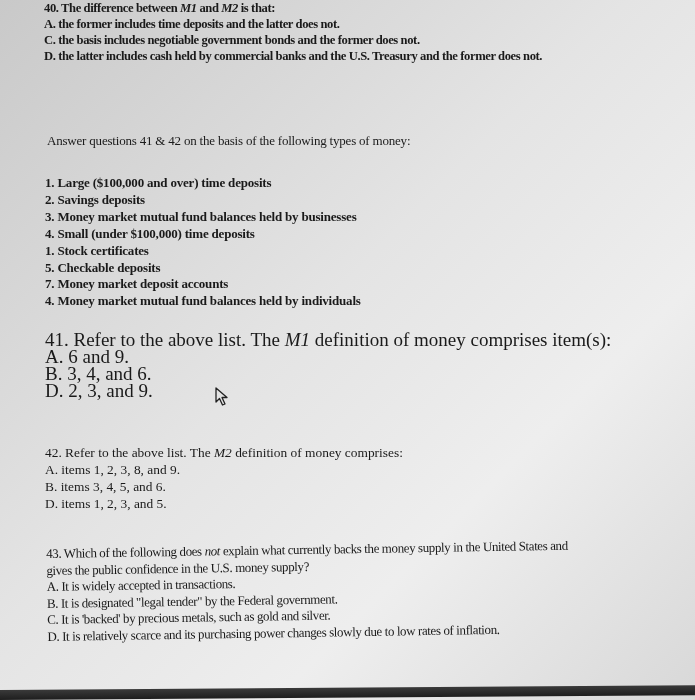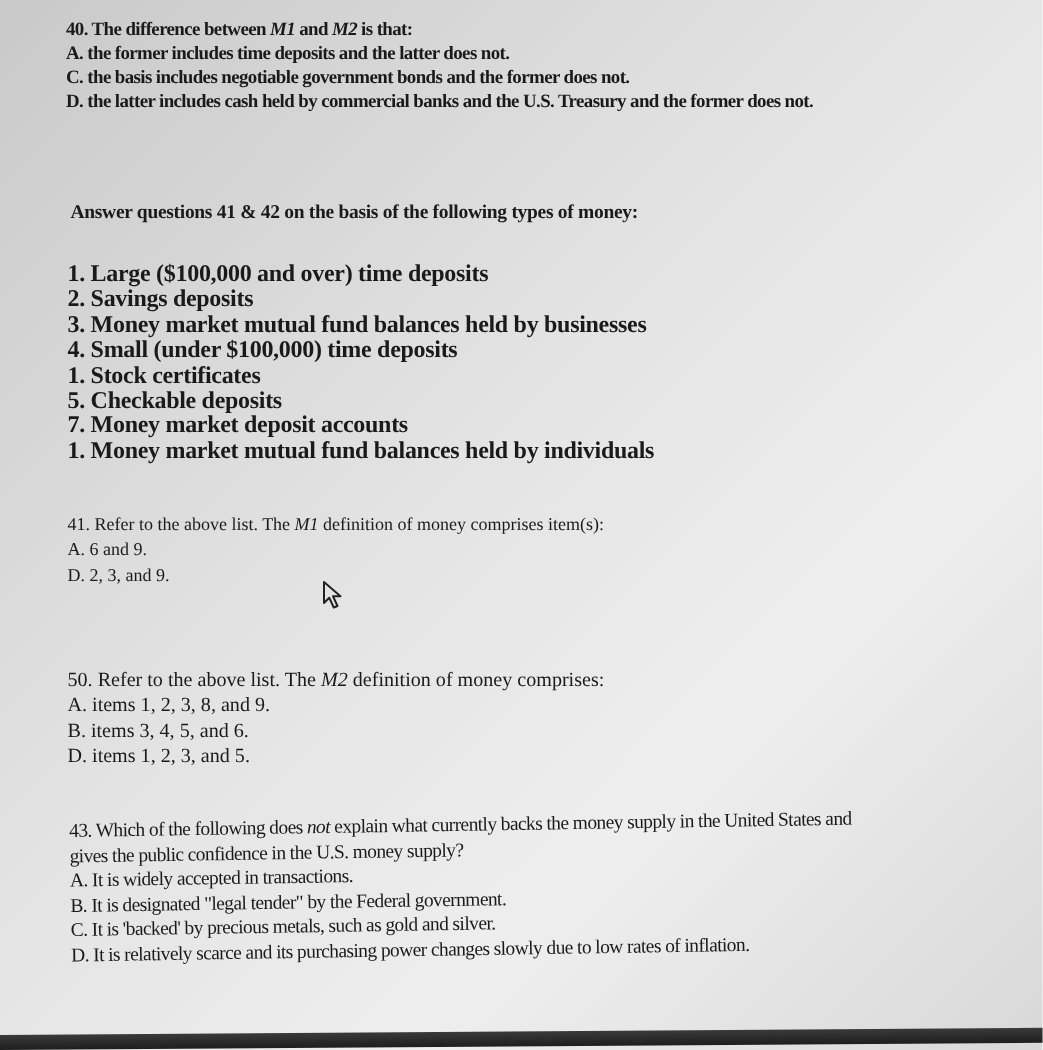--- a/index.html
+++ b/index.html
@@ -9,25 +9,25 @@
     font-family: "Liberation Serif", "DejaVu Serif", serif;
     color:#1a1a1a;
   }
   .bottom-bar {
     position:absolute; left:0; right:0; bottom:0; height:10px;
     background: linear-gradient(180deg, #3a3a3a, #1e1e1e);
     transform: skewY(-0.4deg); transform-origin:left;
   }
   .block { position:absolute; left:44px; }
   .line { white-space:nowrap; }
-  .q40 { top:11px; font-size:12.6px; line-height:16px; font-weight:bold; letter-spacing:-0.4px; }
+  .q40 { top:0; font-size:12.6px; line-height:16px; font-weight:bold; letter-spacing:-0.4px; }
   .q40 .line { font-weight:bold; }
-  .instr { top:133px; left:47px; font-size:13px; font-weight:bold; letter-spacing:-0.2px; }
-  .list { top:175px; left:45px; font-size:16px; line-height:16.9px; font-weight:bold; letter-spacing:-0.2px; }
-  .q41 { top:341px; left:45px; font-size:12px; line-height:17px; }
+  .instr { top:133px; left:47px; font-size:13px; font-weight:normal; letter-spacing:-0.2px; }
+  .list { top:175px; left:45px; font-size:13px; line-height:16.9px; font-weight:bold; letter-spacing:-0.2px; }
+  .q41 { top:331px; left:45px; font-size:19px; line-height:17px; }
   .q42 { top:444px; left:45px; font-size:13.4px; line-height:17px; }
   .q43 { top:546px; left:46px; font-size:13px; line-height:16.6px; transform: rotate(-0.9deg); transform-origin:left top; letter-spacing:-0.4px; }
   em { font-style:italic; }
   .cursor { position:absolute; left:215px; top:387px; width:16px; height:20px; }
 </style>
 </head>
 <body>
 
 <div class="block q40">
   <div class="line"><span>40. The difference between </span><em>M1</em><span> and </span><em>M2</em><span> is that:</span></div>
@@ -39,35 +39,36 @@
 <div class="block instr line">Answer questions 41 &amp; 42 on the basis of the following types of money:</div>
 
 <div class="block list">
   <div class="line">1. Large ($100,000 and over) time deposits</div>
   <div class="line">2. Savings deposits</div>
   <div class="line">3. Money market mutual fund balances held by businesses</div>
   <div class="line">4. Small (under $100,000) time deposits</div>
   <div class="line">1. Stock certificates</div>
   <div class="line">5. Checkable deposits</div>
   <div class="line">7. Money market deposit accounts</div>
-  <div class="line">1. Money market mutual fund balances held by individuals</div>
+  <div class="line">4. Money market mutual fund balances held by individuals</div>
 </div>
 
 <div class="block q41">
   <div class="line"><span>41. Refer to the above list. The </span><em>M1</em><span> definition of money comprises item(s):</span></div>
   <div class="line">A. 6 and 9.</div>
+  <div class="line">B. 3, 4, and 6.</div>
   <div class="line">D. 2, 3, and 9.</div>
 </div>
 
 <svg class="cursor" viewBox="0 0 16 20">
   <path d="M1 1 L1 15 L4.5 11.5 L7.5 18 L10 17 L7 10.5 L12 10.5 Z" fill="none" stroke="#222" stroke-width="1.3" stroke-linejoin="round"></path>
 </svg>
 
 <div class="block q42">
-  <div class="line"><span>50. Refer to the above list. The </span><em>M2</em><span> definition of money comprises:</span></div>
+  <div class="line"><span>42. Refer to the above list. The </span><em>M2</em><span> definition of money comprises:</span></div>
   <div class="line">A. items 1, 2, 3, 8, and 9.</div>
   <div class="line">B. items 3, 4, 5, and 6.</div>
   <div class="line">D. items 1, 2, 3, and 5.</div>
 </div>
 
 <div class="block q43">
   <div class="line"><span>43. Which of the following does </span><em>not</em><span> explain what currently backs the money supply in the United States and</span></div>
   <div class="line">gives the public confidence in the U.S. money supply?</div>
   <div class="line">A. It is widely accepted in transactions.</div>
   <div class="line">B. It is designated "legal tender" by the Federal government.</div>

